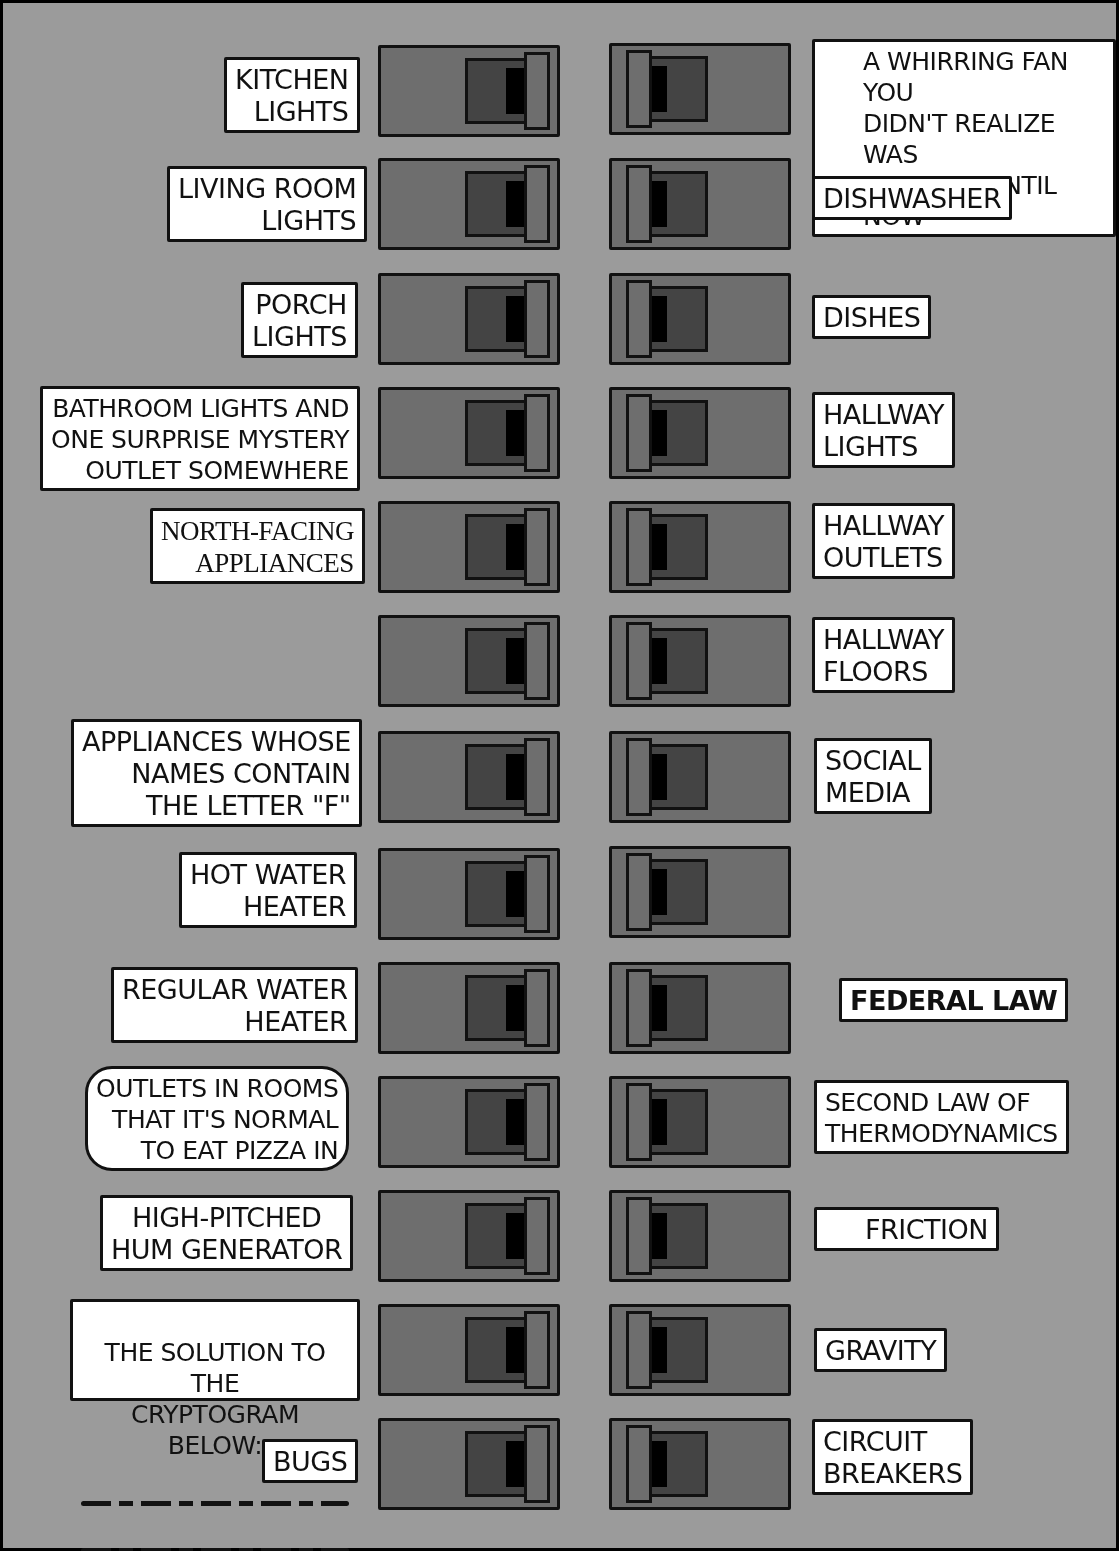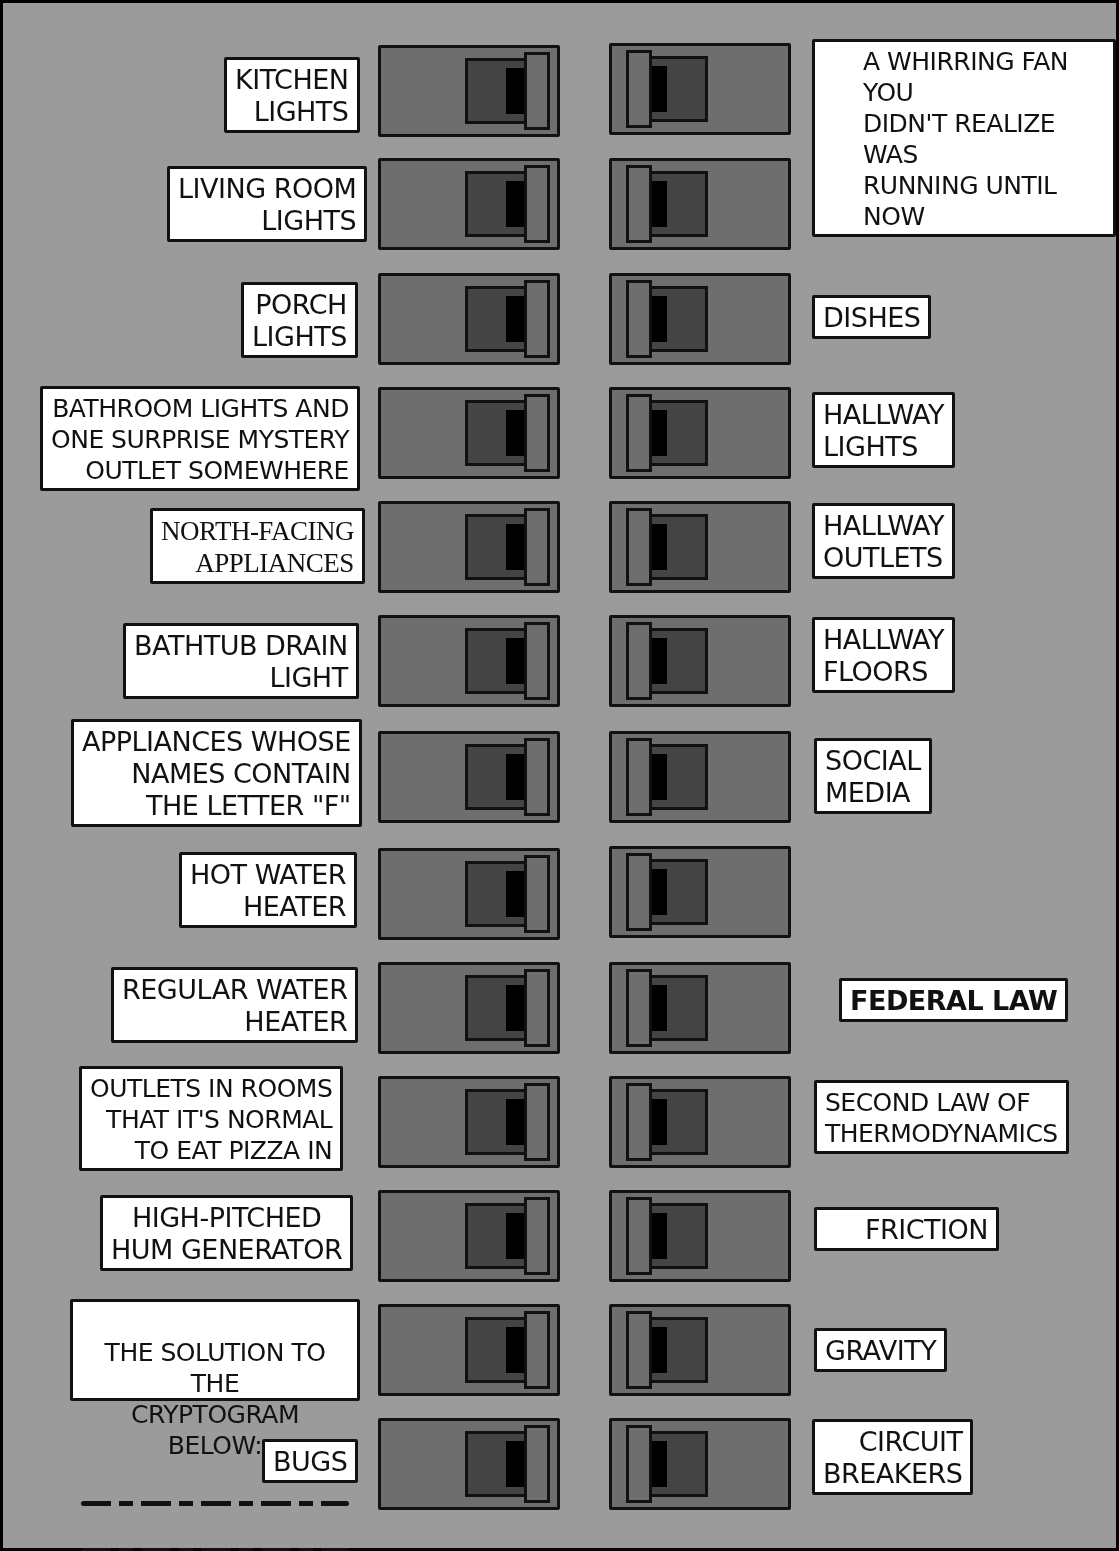--- a/index.html
+++ b/index.html
@@ -99,20 +99,21 @@
         <div class="hole"></div>
       </div>
       <div class="lever"></div>
     </div>
   <div class="breaker off" style="left:606px; top:155px;">
       <div class="slot">
         <div class="hole"></div>
       </div>
       <div class="lever"></div>
     </div>
+  <div class="label right" style="left:809px; top:173px;">Dishwasher</div>
 
   <div class="label left" style="left:238px; top:279px;">Porch
 Lights</div>
   <div class="breaker on" style="left:375px; top:270px;">
       <div class="slot">
         <div class="hole"></div>
       </div>
       <div class="lever"></div>
     </div>
   <div class="breaker off" style="left:606px; top:270px;">
@@ -151,22 +152,20 @@
     </div>
   <div class="breaker off" style="left:606px; top:498px;">
       <div class="slot">
         <div class="hole"></div>
       </div>
       <div class="lever"></div>
     </div>
   <div class="label right" style="left:809px; top:500px;">Hallway
 outlets</div>
 
-  <div class="label left" style="left:120px; top:620px;">Bathtub drain
-light</div>
   <div class="breaker on" style="left:375px; top:612px;">
       <div class="slot">
         <div class="hole"></div>
       </div>
       <div class="lever"></div>
     </div>
   <div class="breaker off" style="left:606px; top:612px;">
       <div class="slot">
         <div class="hole"></div>
       </div>
@@ -217,21 +216,21 @@
       <div class="lever"></div>
     </div>
   <div class="breaker off" style="left:606px; top:959px;">
       <div class="slot">
         <div class="hole"></div>
       </div>
       <div class="lever"></div>
     </div>
   <div class="label right" style="left:836px; top:975px;font-weight:bold;">Federal law</div>
 
-  <div class="label left small" style="left:76px; top:1063px;">Outlets in rooms
+  <div class="label left small" style="left:82px; top:1063px;border-radius:27px;">Outlets in rooms
 that it's normal
 to eat pizza in</div>
   <div class="breaker on" style="left:375px; top:1073px;">
       <div class="slot">
         <div class="hole"></div>
       </div>
       <div class="lever"></div>
     </div>
   <div class="breaker off" style="left:606px; top:1073px;">
       <div class="slot">
@@ -286,16 +285,16 @@
         <div class="hole"></div>
       </div>
       <div class="lever"></div>
     </div>
   <div class="breaker off" style="left:606px; top:1415px;">
       <div class="slot">
         <div class="hole"></div>
       </div>
       <div class="lever"></div>
     </div>
-  <div class="label right" style="left:809px; top:1416px;text-align:right;">Circuit
+  <div class="label right" style="left:809px; top:1416px;">Circuit
 breakers</div>
 
 </div>
 
 </body></html>

